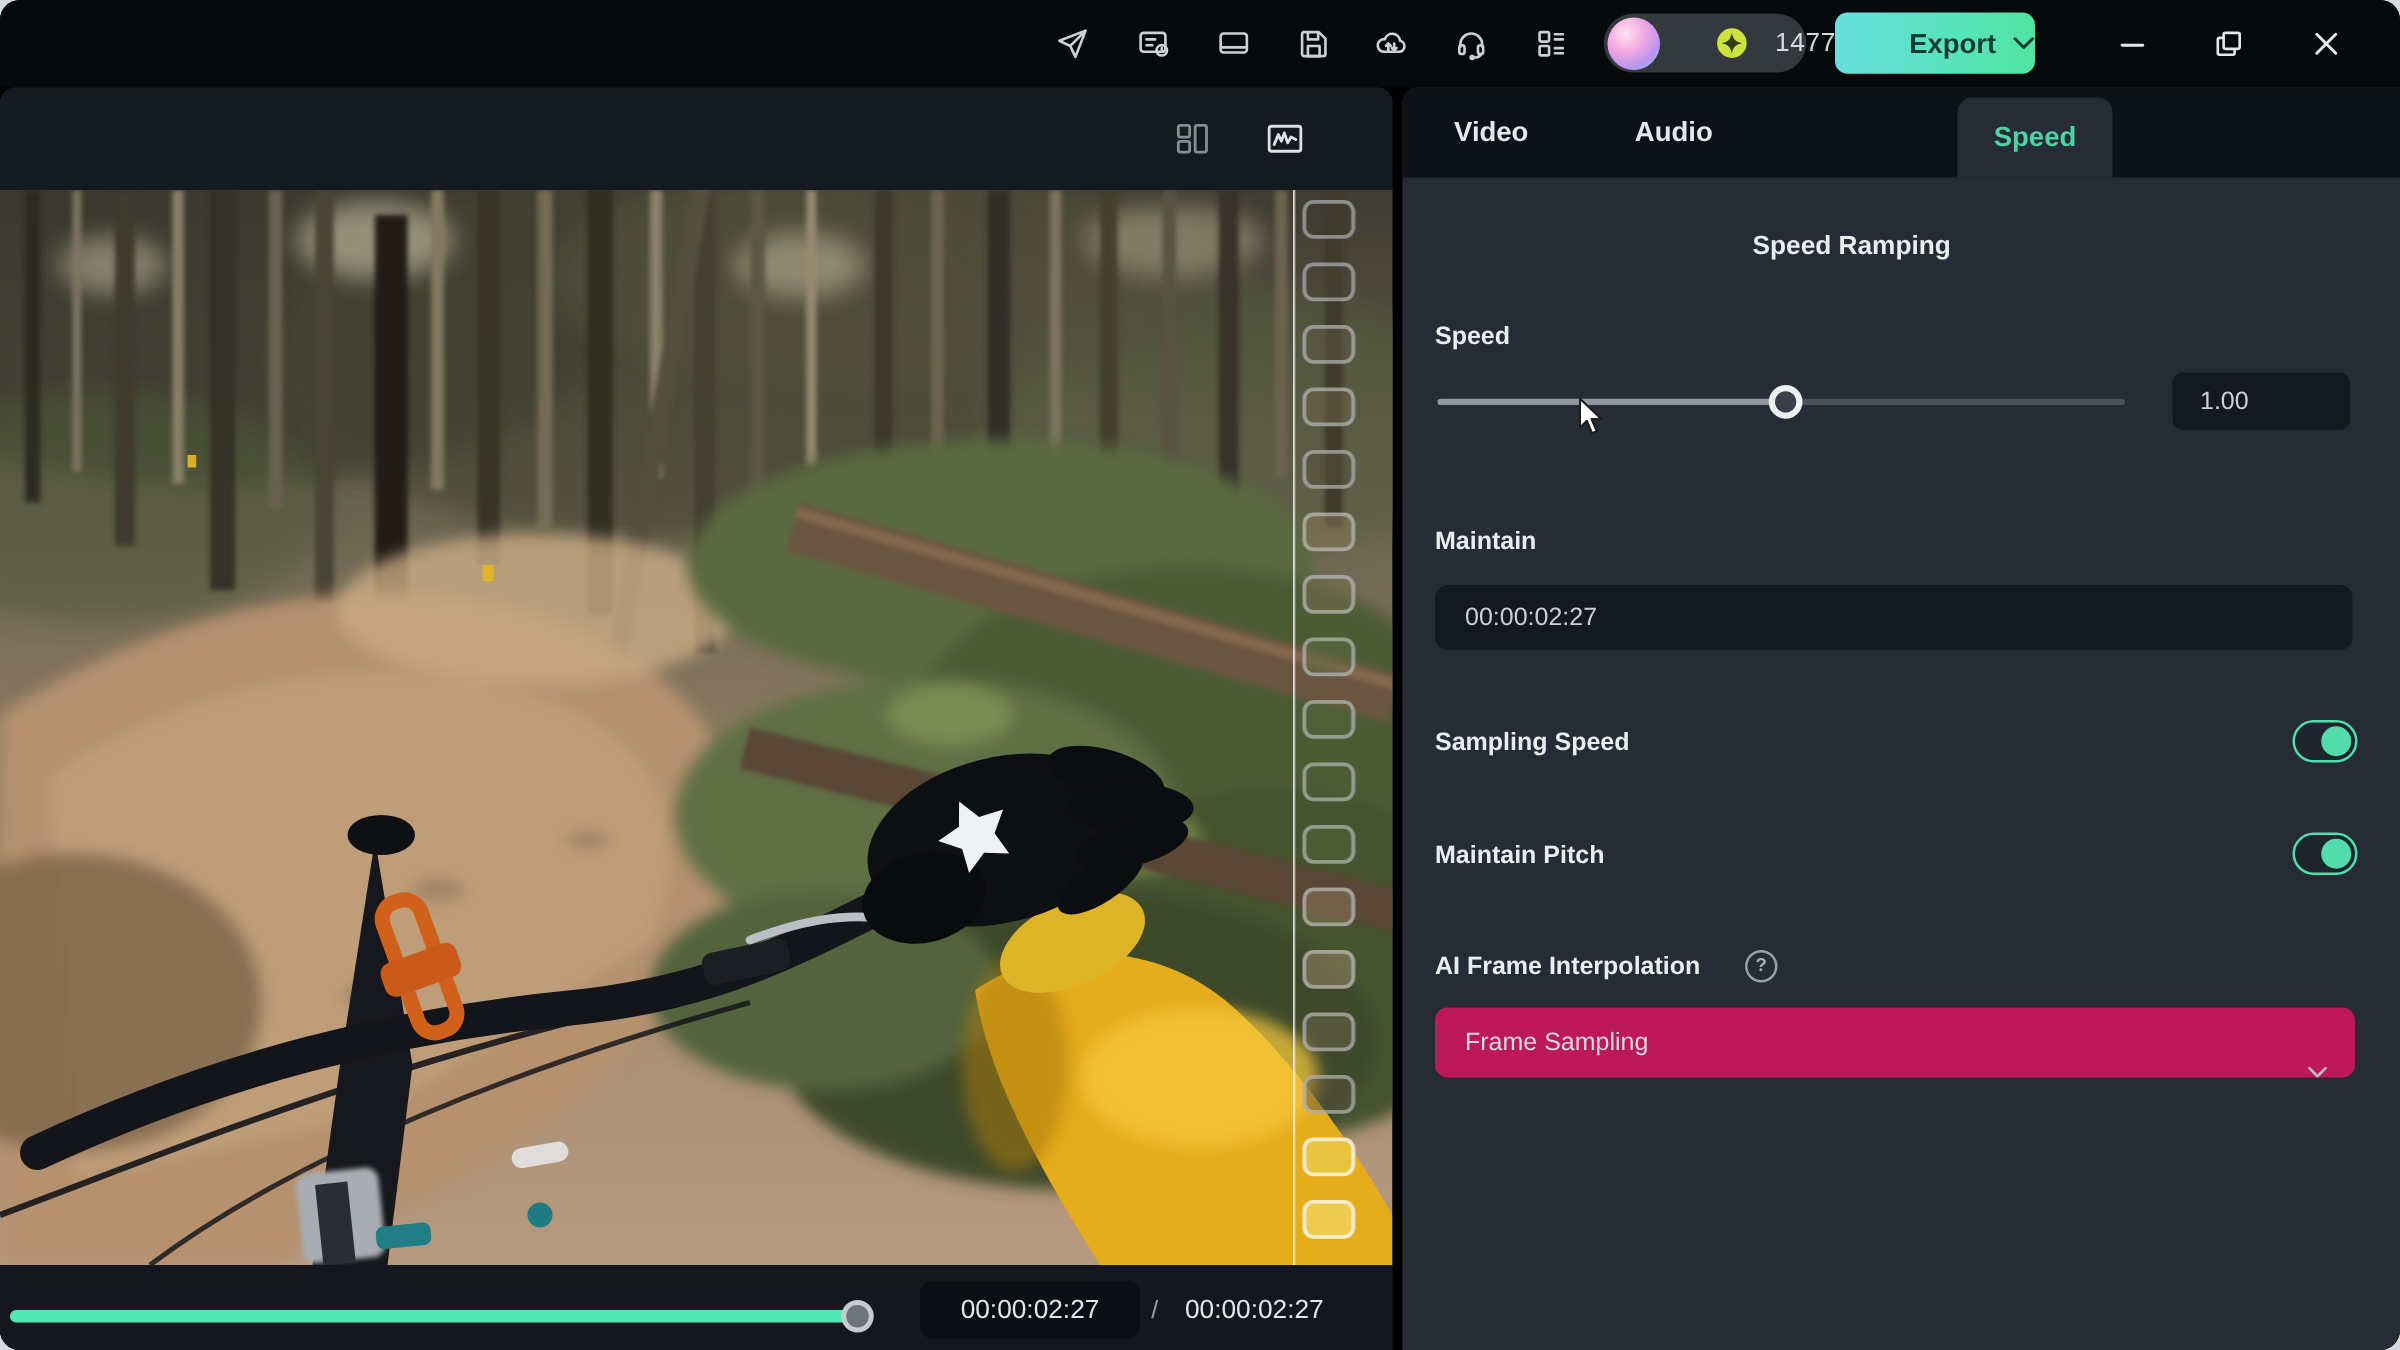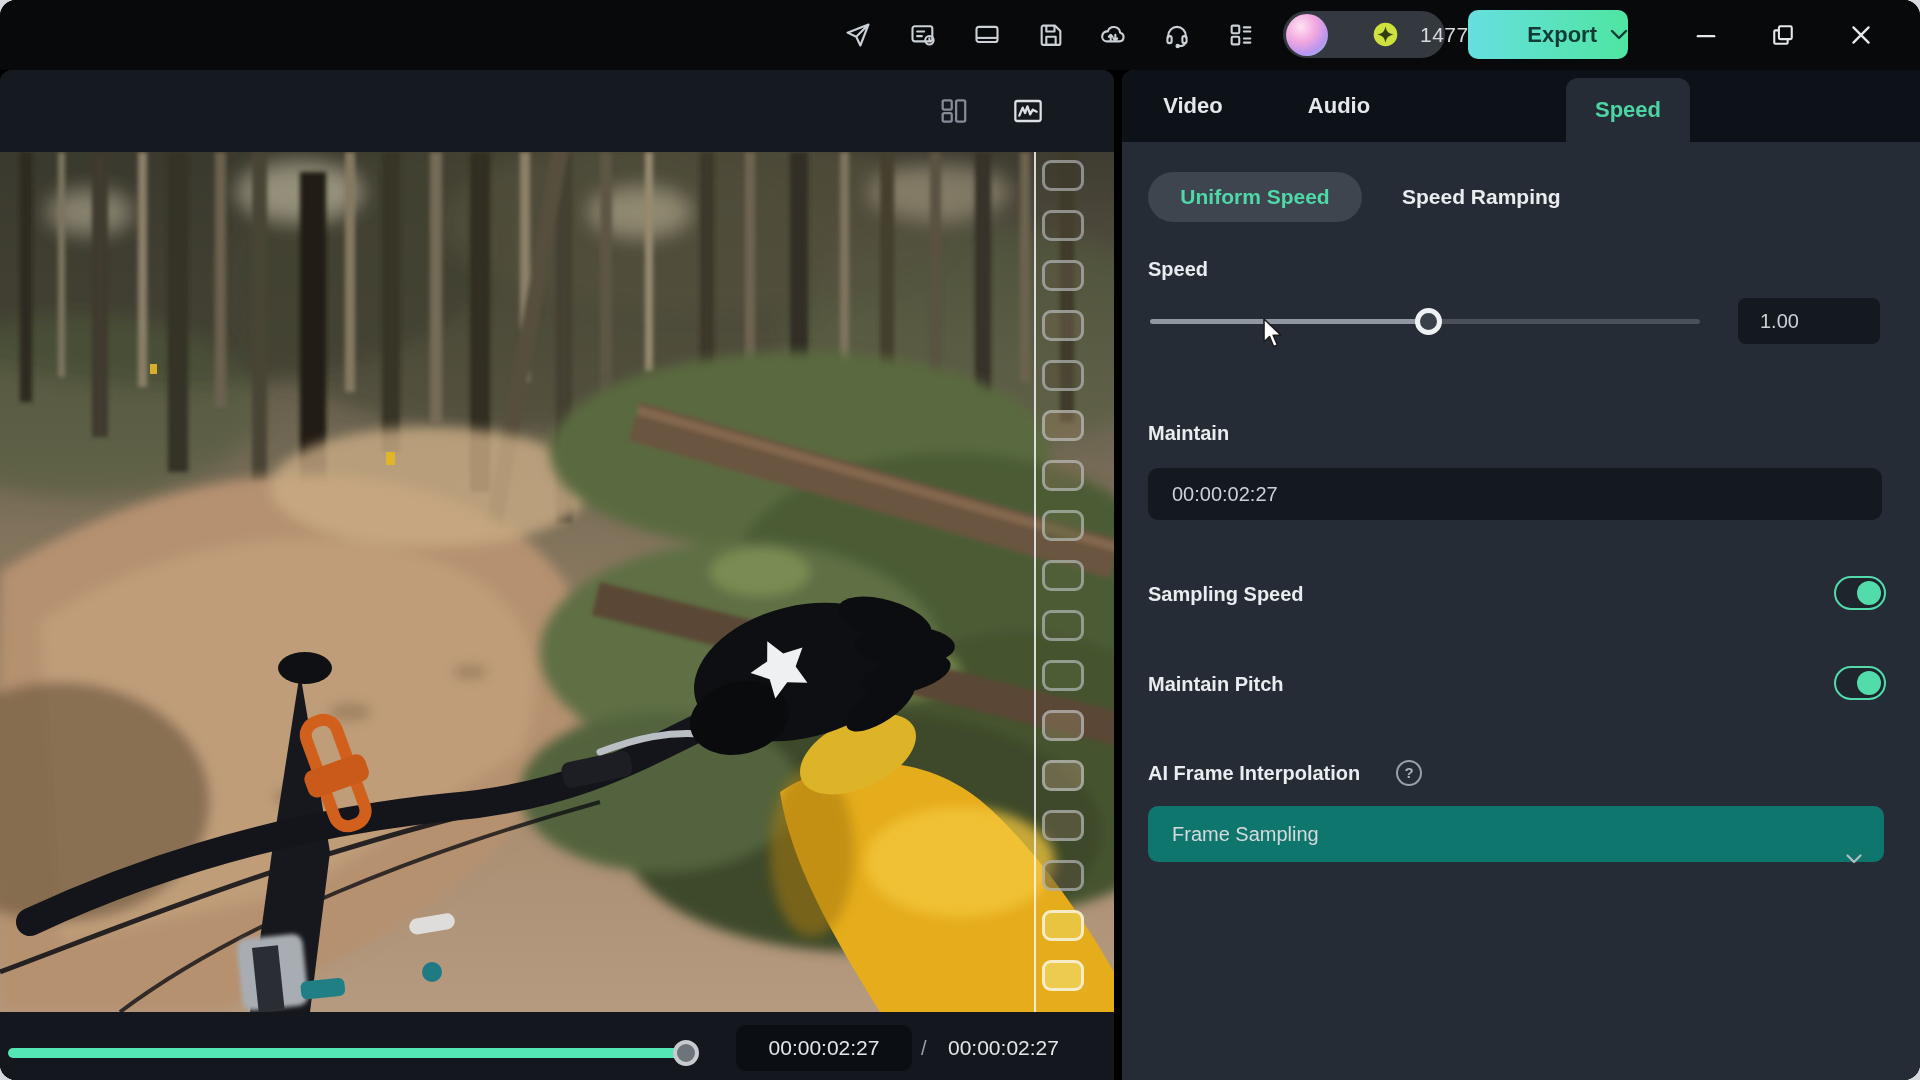--- a/index.html
+++ b/index.html
@@ -73,21 +73,21 @@
              color:#ccd1d7;font-size:20px;line-height:52px;padding-left:24px;box-sizing:border-box;}
 
   .toggle{position:absolute;left:712px;width:52px;height:34px;border-radius:17px;border:2px solid #53dcab;
           box-sizing:border-box;background:rgba(10,14,18,.25);cursor:pointer;}
   .toggle .knob{position:absolute;top:3px;left:3px;width:24px;height:24px;border-radius:50%;background:#53dcab;}
   .toggle.on .knob{left:auto;right:3px;}
 
   .help-circle{position:absolute;left:274px;top:690px;width:26px;height:26px;border-radius:50%;
                border:2px solid #99a0a8;box-sizing:border-box;color:#aab1b9;font-size:15px;font-weight:700;
                text-align:center;line-height:22px;}
-  .dropdown{position:absolute;left:26px;top:736px;width:736px;height:56px;border-radius:10px;background:#0f766e;
+  .dropdown{position:absolute;left:26px;top:736px;width:736px;height:56px;border-radius:10px;background:#be185d;
             color:#d6dade;font-size:20px;line-height:56px;padding-left:24px;box-sizing:border-box;cursor:pointer;}
   .dd-chevron{position:absolute;right:22px;top:23px;width:16px;height:10px;color:#b6bcc3;}
 
   .cursor{position:absolute;left:1262px;top:318px;width:28px;height:34px;z-index:50;pointer-events:none;}
 </style>
 </head>
 <body>
 
 <div class="stage">
  <div class="app">
@@ -358,21 +358,20 @@
   </div>
 
   <div class="inspector">
     <div class="tabbar">
       <div class="tab-active-bg"></div>
       <div class="tab" style="left:11px;width:120px">Video</div>
       <div class="tab" style="left:157px;width:120px">Audio</div>
       <div class="tab active" style="left:444px;width:124px">Speed</div>
     </div>
 
-    <div class="seg-pill">Uniform Speed</div>
     <div class="seg-plain">Speed Ramping</div>
 
     <div class="field-label" style="top:184px">Speed</div>
     <div class="slider-track-a"></div>
     <div class="slider-track-b"></div>
     <div class="slider-knob"></div>
     <div class="value-box">1.00</div>
 
     <div class="field-label" style="top:348px">Maintain</div>
     <div class="input-box" style="top:398px">00:00:02:27</div>

